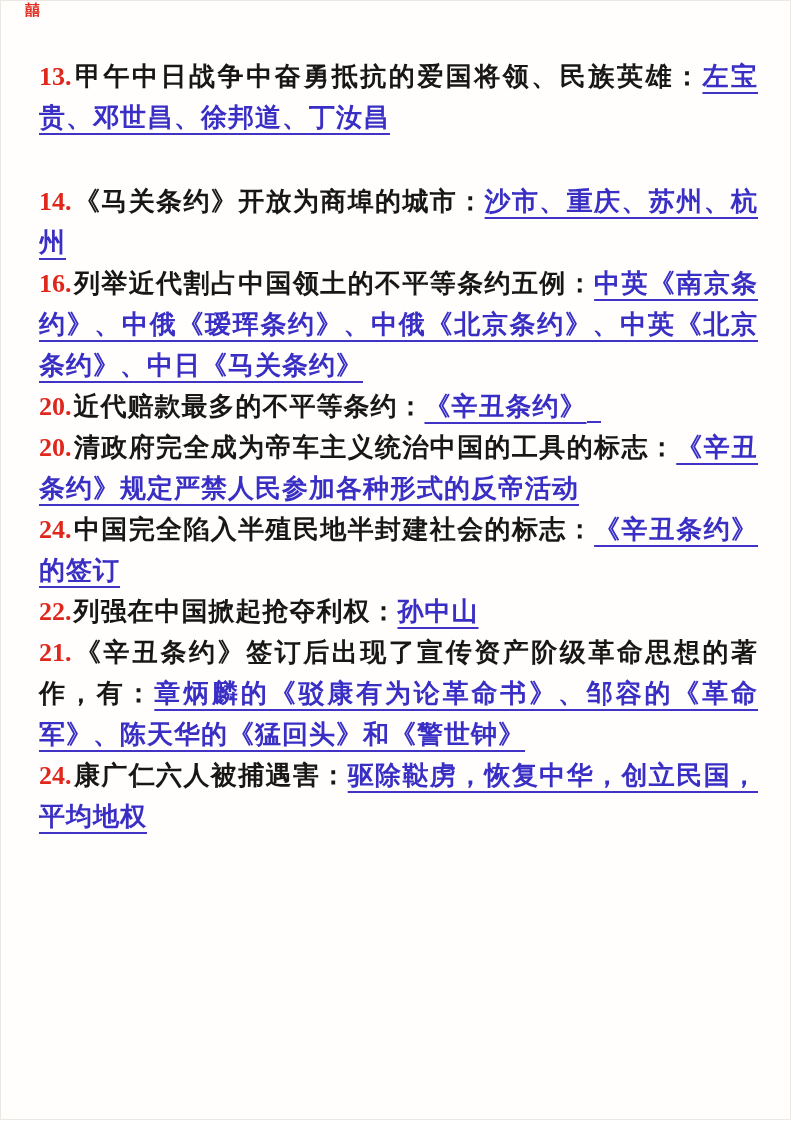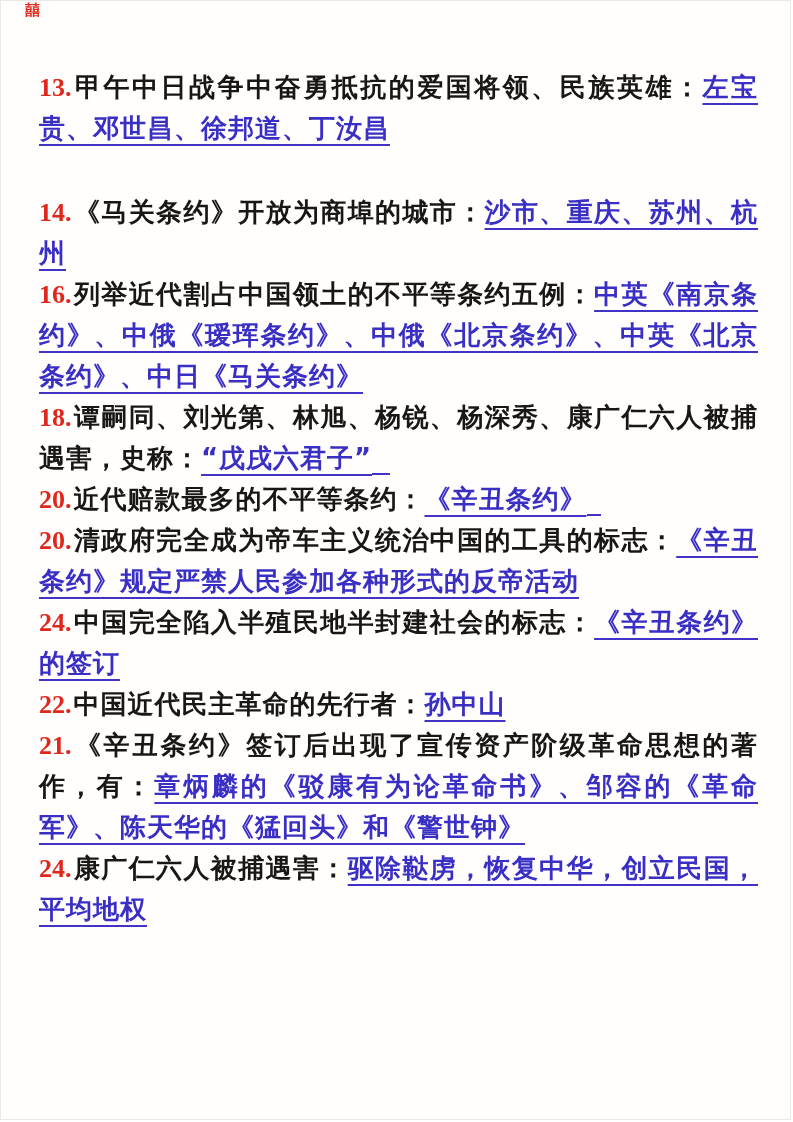--- a/index.html
+++ b/index.html
@@ -19,21 +19,21 @@
   .corner-mark {
     position: absolute;
     left: 24px; top: 2px;
     font-size: 15px;
     line-height: 1;
     color: #e02a1e;
     font-weight: 700;
   }
   .qa-list {
     position: absolute;
-    left: 38px; top: 66px;
+    left: 38px; top: 55px;
     width: 719px;
   }
   p.qa-item {
     margin: 0;
     font-size: 26px;
     line-height: 41px;
     letter-spacing: 1px;
     color: #191715;
     font-weight: 700;
     text-align: justify;
@@ -70,27 +70,26 @@
 
   <div class="qa-list">
   <p class="qa-item"><span class="num">13.</span><span class="q">甲午中日战争中奋勇抵抗的爱国将领、民族英雄：</span><span class="a">左宝贵、邓世昌、徐邦道、丁汝昌</span></p>
 
   <p class="qa-item"><span class="num">14.</span><span class="q">《马关条约》开放为商埠的城市：</span><span class="a">沙市、重庆、苏州、杭州</span></p>
 
 
   <p class="qa-item"><span class="num">16.</span><span class="q">列举近代割占中国领土的不平等条约五例：</span><span class="a">中英《南京条约》、中俄《瑷珲条约》、中俄《北京条约》、中英《北京条约》、中日《马关条约》</span></p>
 
 
-  <p class="qa-item"><span class="num">18.</span><span class="q">谭嗣同、刘光第、林旭、杨锐、杨深秀、康广仁六人被捕遇害，史称：</span><span class="a">“戊戌六君子”</span><span class="tail" data-w="18" style="width: 18px;"></span></p>
 
   <p class="qa-item"><span class="num">20.</span><span class="q">近代赔款最多的不平等条约：</span><span class="a">《辛丑条约》</span><span class="tail" data-w="14" style="width: 14px;"></span></p>
 
   <p class="qa-item"><span class="num">20.</span><span class="q">清政府完全成为帝车主义统治中国的工具的标志：</span><span class="a">《辛丑条约》规定严禁人民参加各种形式的反帝活动</span></p>
 
   <p class="qa-item"><span class="num">24.</span><span class="q">中国完全陷入半殖民地半封建社会的标志：</span><span class="a">《辛丑条约》的签订</span></p>
 
-  <p class="qa-item"><span class="num">22.</span><span class="q">中国近代民主革命的先行者：</span><span class="a">孙中山</span></p>
+  <p class="qa-item"><span class="num">22.</span><span class="q">列强在中国掀起抢夺利权：</span><span class="a">孙中山</span></p>
 
   <p class="qa-item"><span class="num">21.</span><span class="q">《辛丑条约》签订后出现了宣传资产阶级革命思想的著作，有：</span><span class="a">章炳麟的《驳康有为论革命书》、邹容的《革命军》、陈天华的《猛回头》和《警世钟》</span></p>
 
   <p class="qa-item"><span class="num">24.</span><span class="q">康广仁六人被捕遇害：</span><span class="a">驱除鞑虏，恢复中华，创立民国，平均地权</span></p>
 </div>
 </div>
 
 </body></html>

